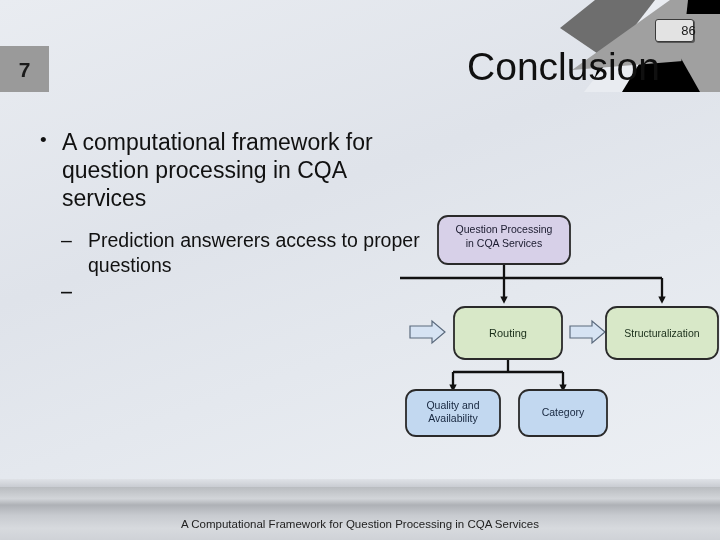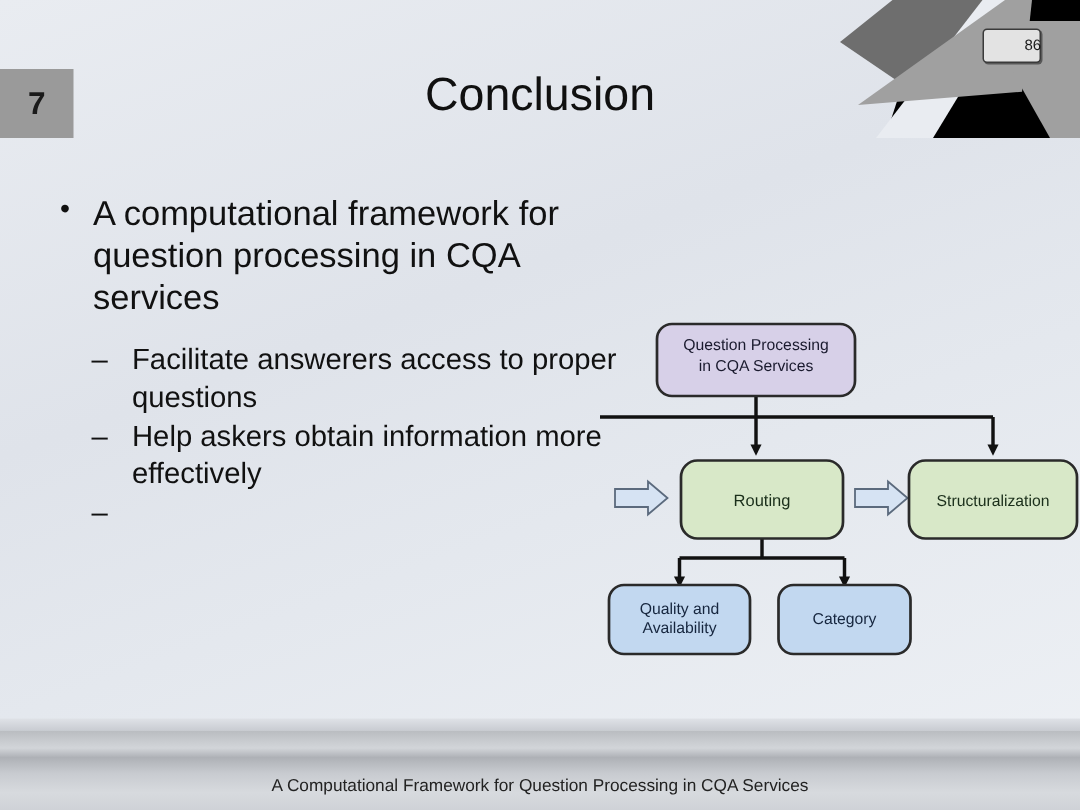--- a/index.html
+++ b/index.html
@@ -44,22 +44,22 @@
     font-weight: bold;
     color: #1a1a1a;
     line-height: 1;
   }
   
   #slide-title {
     position: absolute;
     left: 60px;
     top: 46px;
     width: 600px;
-    text-align: center;
-    font-size: 31px;
+    text-align: right;
+    font-size: 39px;
     color: #101010;
     letter-spacing: 0px;
     line-height: 1.1;
   }
   
   #body-content {
     position: absolute;
     left: 28px;
     top: 128px;
     width: 400px;
@@ -140,45 +140,44 @@
     <svg width="160" height="92" viewBox="0 0 160 92">
       <polygon points="60,0 160,0 160,92 30,92" fill="#000000"></polygon>
       <polygon points="35,0 110,0 50,62 0,28" fill="#6e6e6e"></polygon>
       <polygon points="95,0 160,0 160,34 70,92 24,92" fill="#e9ecf1"></polygon>
       <polygon points="118,0 160,0 160,46 96,92 62,92" fill="#000000"></polygon>
       <polygon points="110,0 160,0 160,58 12,70" fill="#a0a0a0"></polygon>
       <polygon points="128,0 160,0 160,92 118,92" fill="#000000"></polygon>
       <polygon points="96,14 160,14 160,92 140,92" fill="#a0a0a0"></polygon>
     </svg>
     <div style="position:absolute;left:95px;top:19px;width:37px;height:21px;background:#e3e3e3;border:1px solid #3a3a3a;border-radius:3px;display:flex;align-items:center;justify-content:center;box-shadow:1px 1px 0 rgba(0,0,0,.45);">
-      <span style="font-size:10px;color:#1a1a1a;line-height:1;padding-left:28px;">86</span>
+      <span style="font-size:13px;color:#1a1a1a;line-height:1;padding-left:28px;">86</span>
     </div>
   </div>
 
   <div id="slide-number-box">
     <span class="num">7</span>
   </div>
 
   <div id="slide-title">Conclusion</div>
 
   <div id="body-content">
 
     <div class="bullet-l1">
       <span class="mark">•</span>
       <span>A computational framework for question processing in CQA services</span>
     </div>
 
     <div class="sub-list">
       <div class="bullet-l2">
         <span class="mark">–</span>
-        <span>Facilitate answerers access to proper questions</span>
+        <span>Prediction answerers access to proper questions</span>
       </div>
       <div class="bullet-l2">
         <span class="mark">–</span>
-        <span>Help askers obtain information more effectively</span>
       </div>
       <div class="bullet-l2">
         <span class="mark">–</span>
       </div>
     </div>
   </div>
 
   <div id="diagram">
     <svg width="320" height="260" viewBox="0 0 320 260">
       <defs>

